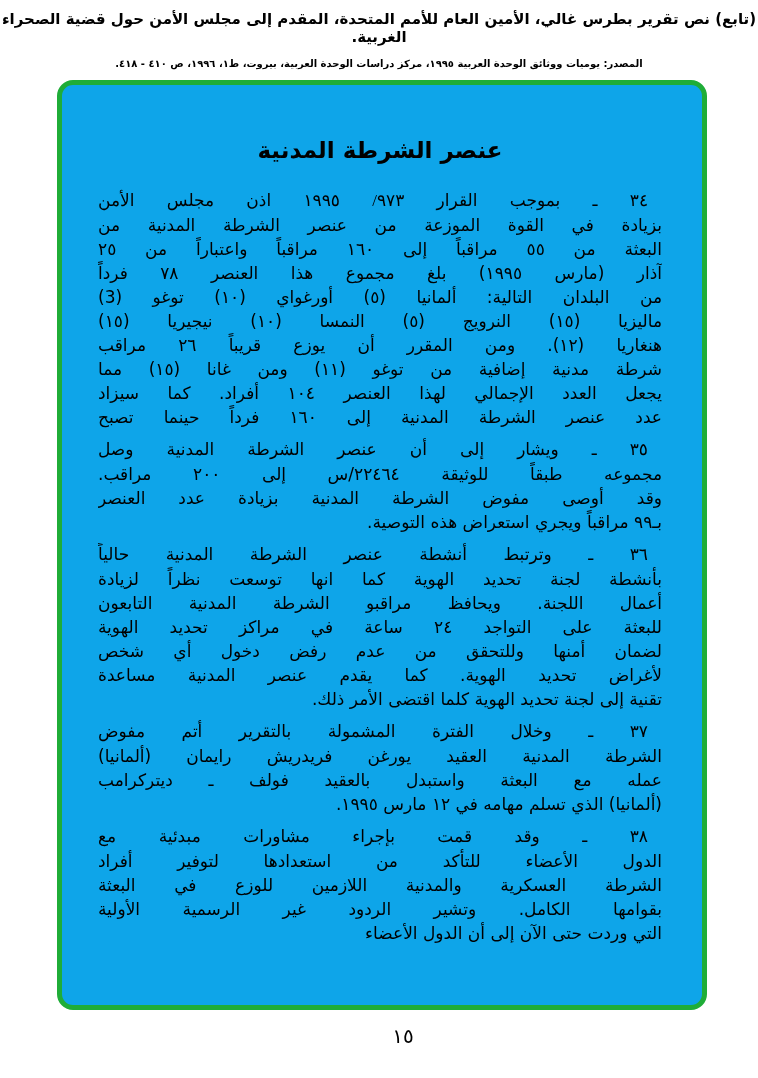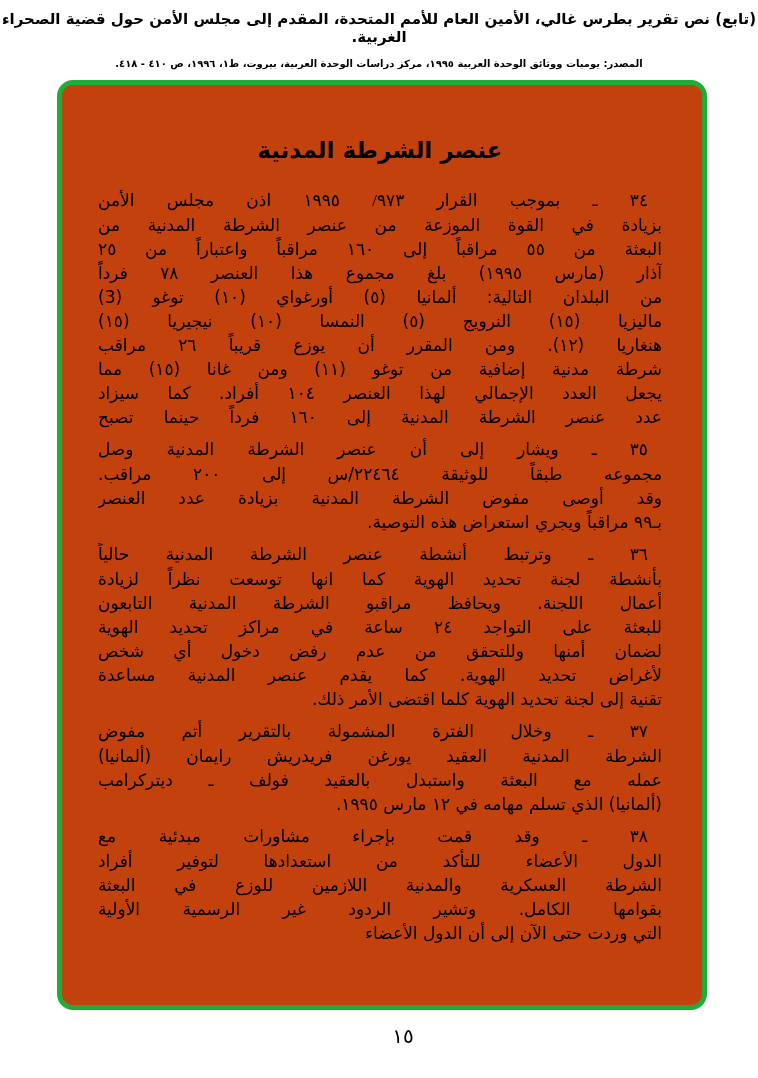--- a/index.html
+++ b/index.html
@@ -39,21 +39,21 @@
   }
   .green-box {
     position: absolute;
     left: 57px;
     top: 80px;
     width: 650px;
     height: 930px;
     box-sizing: border-box;
     border: 5px solid #4c1d95;
     border-radius: 16px;
-    background: #c2410c;
+    background: #0ea5e9;
   }
   .content {
     box-sizing: border-box;
     padding: 52px 40px 0 36px;
   }
   .section-title {
     text-align: center;
     font-size: 23px;
     font-weight: bold;
     margin: 0 0 26px 0;

